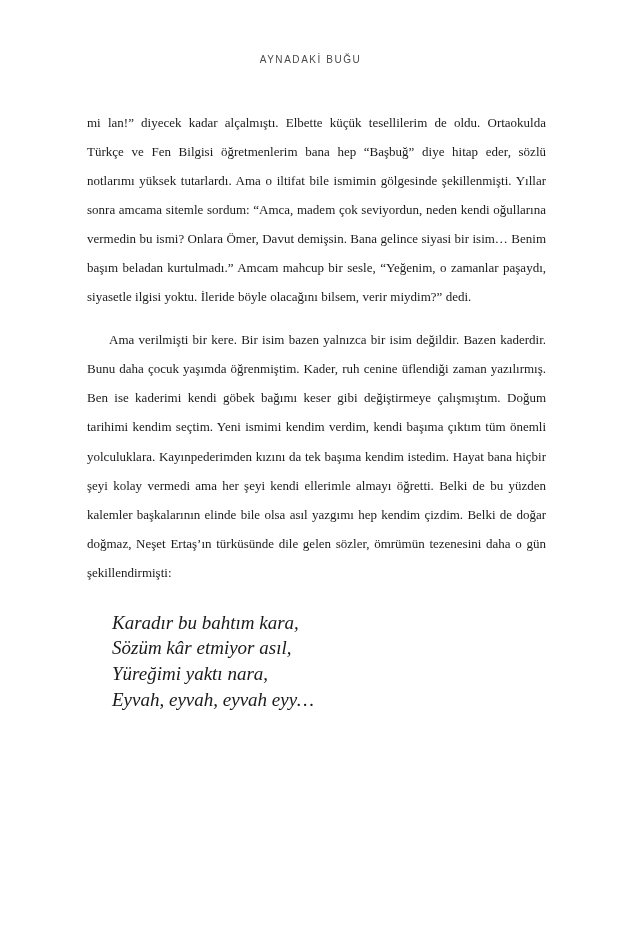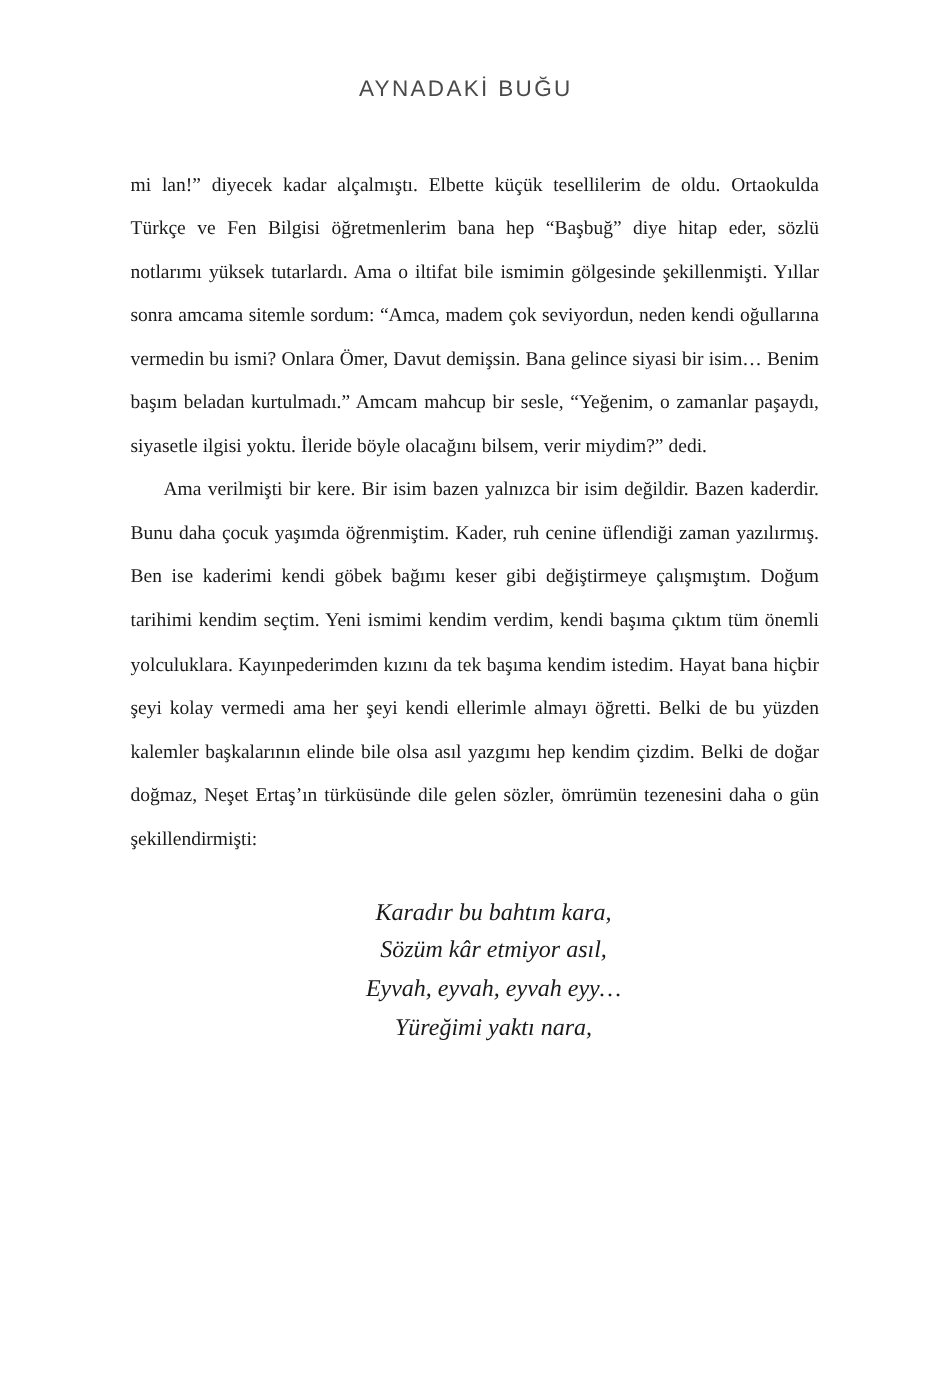--- a/index.html
+++ b/index.html
@@ -24,21 +24,21 @@
   }
 
   
   .running-head {
     position: absolute;
     top: 53px;
     left: 0;
     width: 621px;
     text-align: center;
     font-family: "Liberation Sans", "DejaVu Sans", sans-serif;
-    font-size: 15px;
+    font-size: 10px;
     letter-spacing: 1.55px;
     color: #4a4a4a;
     line-height: 14px;
     white-space: nowrap;
   }
 
   
   .textblock {
     position: absolute;
     left: 87px;
@@ -56,34 +56,34 @@
     hyphens: none;
     word-spacing: 0.1px;
   }
 
   p.body.indent {
     text-indent: 22px;
   }
 
   
   p.body + p.body {
-    margin-top: 0;
+    margin-top: 14px;
   }
 
   
   .verse {
     margin: 0;
     padding: 0;
     margin-top: 23px;
     margin-bottom: 24px;
     margin-left: 25px;
     font-style: italic;
-    font-size: 16px;
+    font-size: 19px;
     line-height: 25.6px;
-    text-align: center;
+    text-align: left;
   }
   .verse .vline {
     display: block;
     white-space: nowrap;
   }
 
   
   .folio {
     position: absolute;
     top: 858px;
@@ -104,21 +104,21 @@
 
   <div class="textblock">
 
     <p class="body">mi lan!” diyecek kadar alçalmıştı. Elbette küçük tesellilerim de oldu. Ortaokulda Türkçe ve Fen Bilgisi öğretmenlerim bana hep “Başbuğ” diye hitap eder, sözlü notlarımı yüksek tutarlardı. Ama o iltifat bile ismimin gölgesinde şekillenmişti. Yıllar sonra amcama sitemle sordum: “Amca, madem çok seviyordun, neden kendi oğullarına vermedin bu ismi? Onlara Ömer, Davut demişsin. Bana gelince siyasi bir isim… Benim başım beladan kurtulmadı.” Amcam mahcup bir sesle, “Yeğenim, o zamanlar paşaydı, siyasetle ilgisi yoktu. İleride böyle olacağını bilsem, verir miydim?” dedi.</p>
 
     <p class="body indent">Ama verilmişti bir kere. Bir isim bazen yalnızca bir isim değildir. Bazen kaderdir. Bunu daha çocuk yaşımda öğrenmiştim. Kader, ruh cenine üflendiği zaman yazılırmış. Ben ise kaderimi kendi göbek bağımı keser gibi değiştirmeye çalışmıştım. Doğum tarihimi kendim seçtim. Yeni ismimi kendim verdim, kendi başıma çıktım tüm önemli yolculuklara. Kayınpederimden kızını da tek başıma kendim istedim. Hayat bana hiçbir şeyi kolay vermedi ama her şeyi kendi ellerimle almayı öğretti. Belki de bu yüzden kalemler başkalarının elinde bile olsa asıl yazgımı hep kendim çizdim. Belki de doğar doğmaz, Neşet Ertaş’ın türküsünde dile gelen sözler, ömrümün tezenesini daha o gün şekillendirmişti:</p>
 
     <div class="verse">
       <span class="vline">Karadır bu bahtım kara,</span>
       <span class="vline">Sözüm kâr etmiyor asıl,</span>
+      <span class="vline">Yüreğimi yaktı nara,</span>
       <span class="vline">Eyvah, eyvah, eyvah eyy…</span>
-      <span class="vline">Yüreğimi yaktı nara,</span>
     </div>
 
 
   </div>
 
 
 </div>
 
 </body></html>

